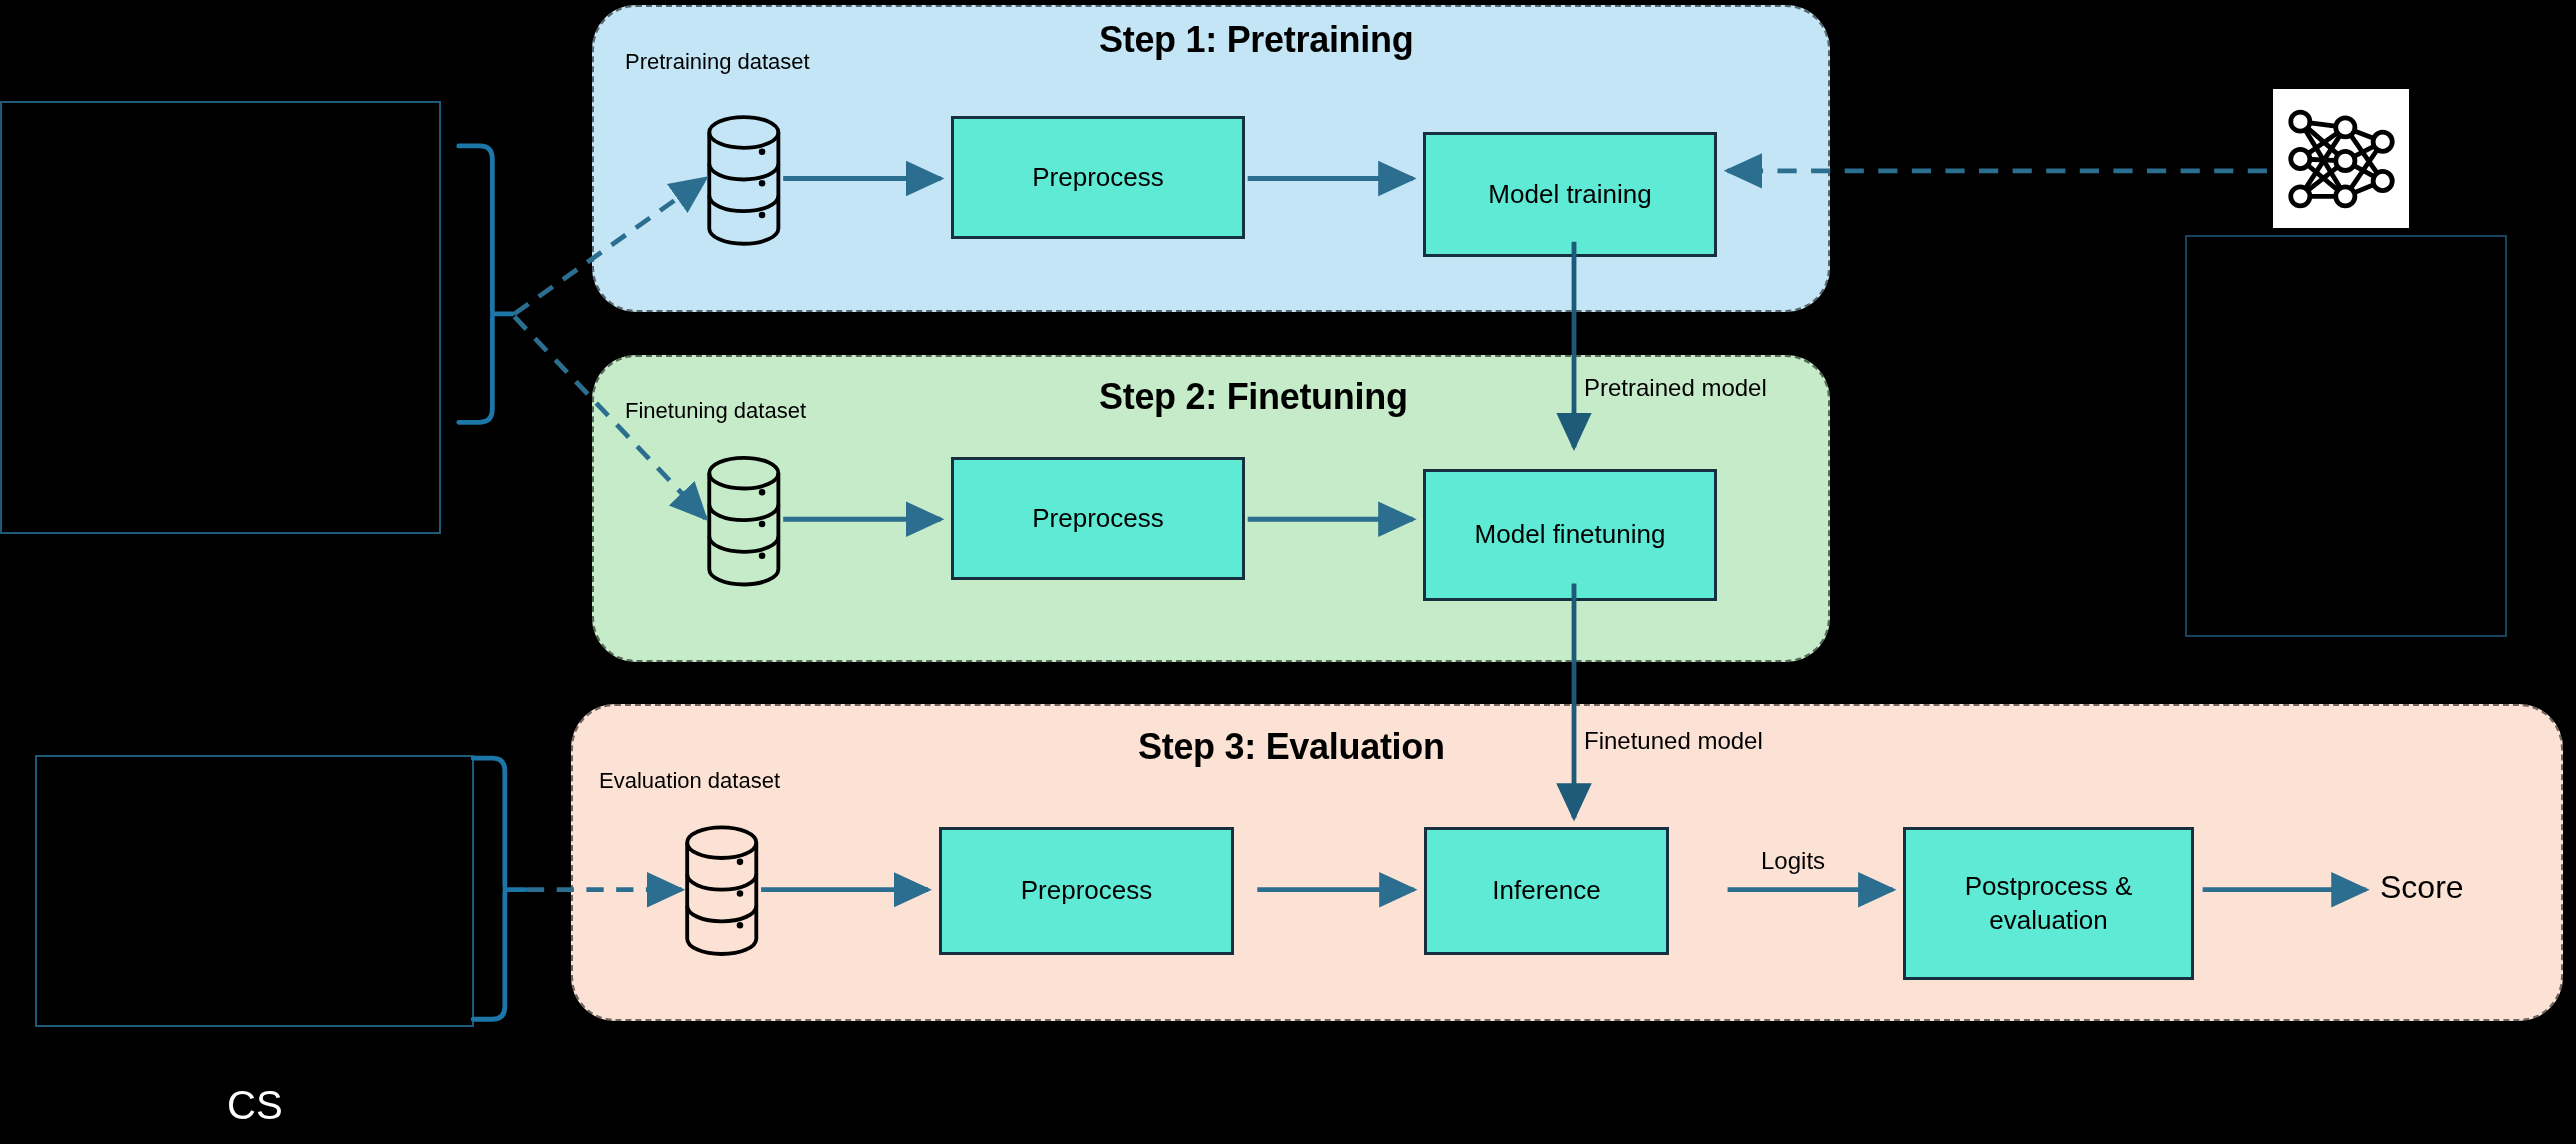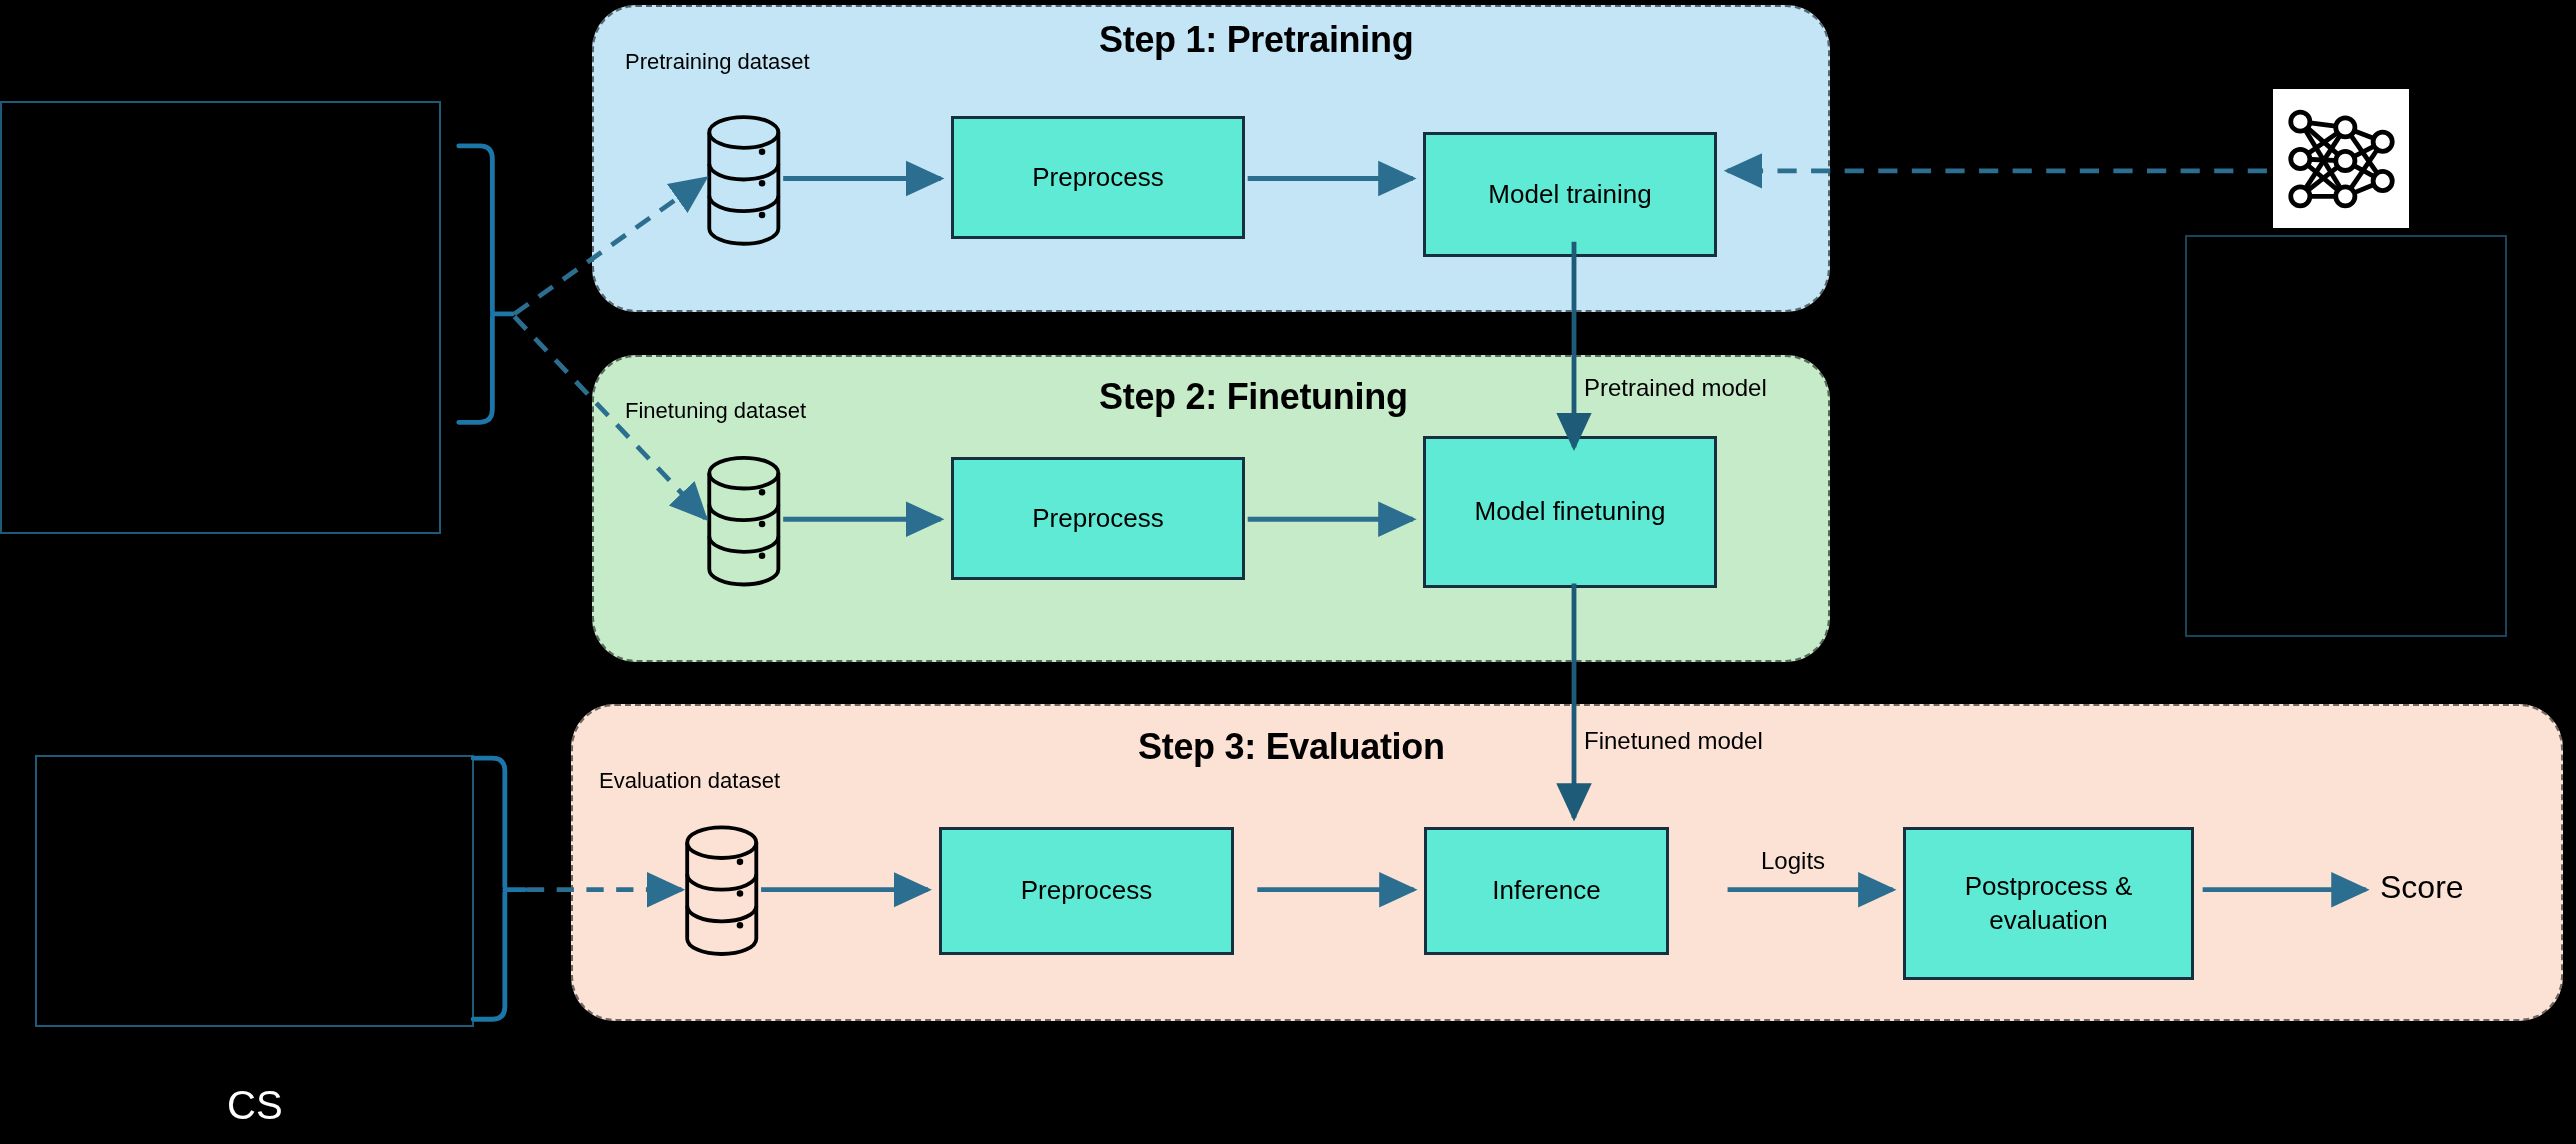--- a/index.html
+++ b/index.html
@@ -145,21 +145,21 @@
 
   <div class="panel" id="panel-step2" style="left:592px; top:355px; width:1238px; height:307px;">
     <div class="panel-dash"></div>
   </div>
   <div class="step-title" id="title-step2" style="left:1099px; top:376px;">Step 2:  Finetuning</div>
   <div class="dataset-label" id="ds-step2" style="left:625px; top:398px;">Finetuning dataset</div>
 
   <div class="pbox" id="box-s2-pre" style="left:951px; top:457px; width:294px; height:123px;">
     <span>Preprocess</span>
   </div>
-  <div class="pbox" id="box-s2-ft" style="left:1423px; top:436px; width:294px; height:152px;">
+  <div class="pbox" id="box-s2-ft" style="left:1423px; top:469px; width:294px; height:132px;">
     <span>Model finetuning</span>
   </div>
 
   <div class="panel" id="panel-step3" style="left:571px; top:704px; width:1992px; height:317px;">
     <div class="panel-dash"></div>
   </div>
   <div class="step-title" id="title-step3" style="left:1102px; top:726px;margin-left:36px;">Step 3: Evaluation</div>
   <div class="dataset-label" id="ds-step3" style="left:599px; top:768px;">Evaluation dataset</div>
 
   <div class="pbox" id="box-s3-pre" style="left:939px; top:827px; width:295px; height:128px;">

